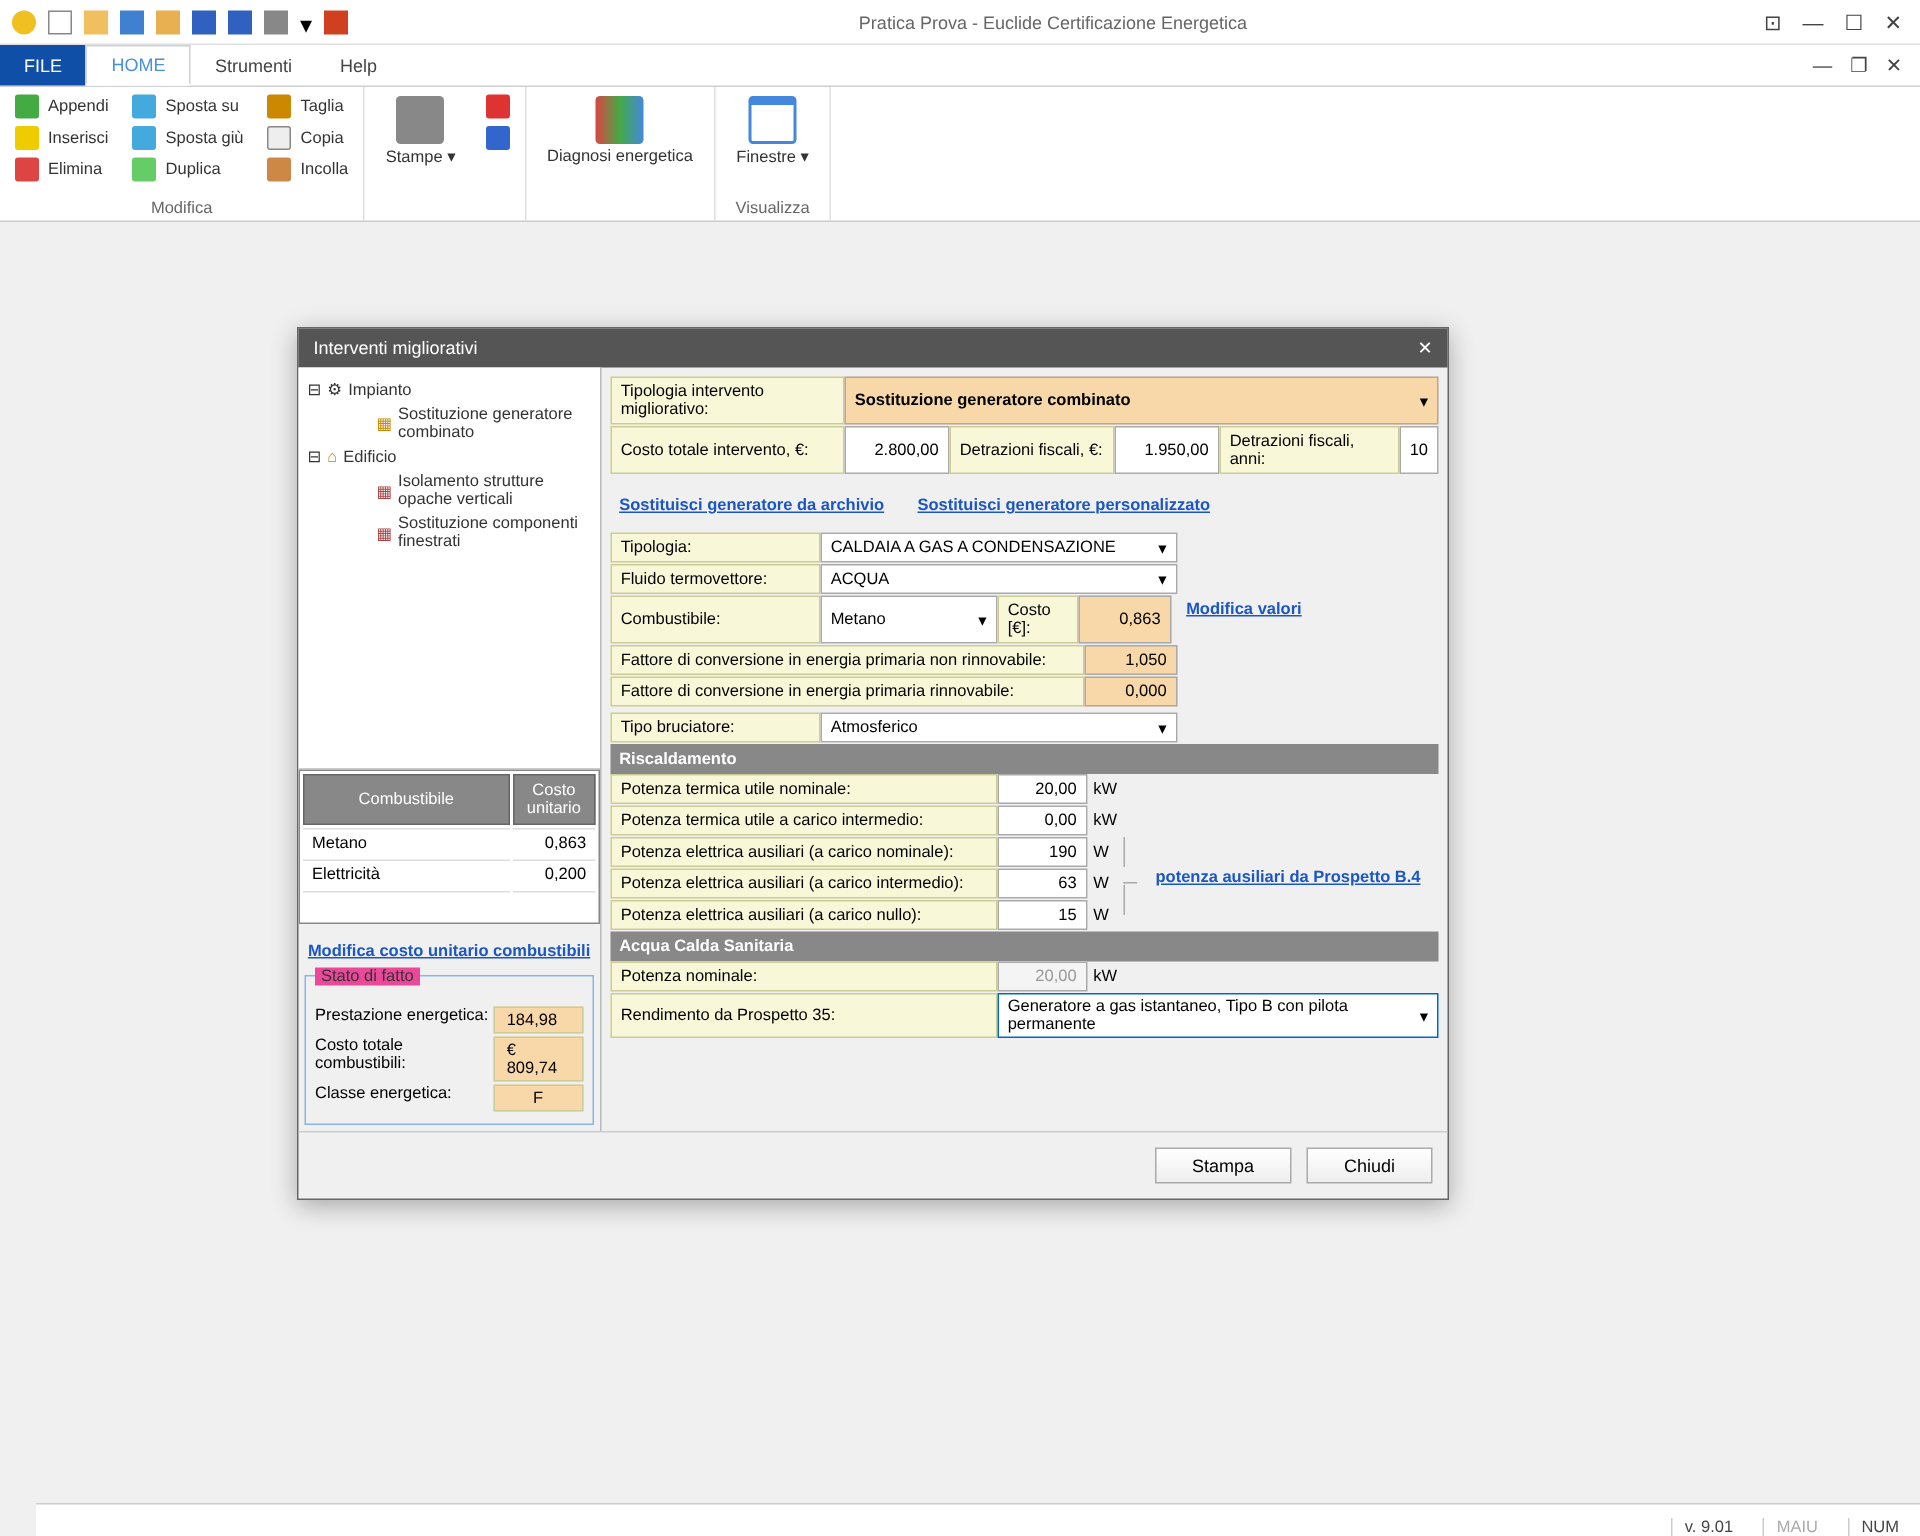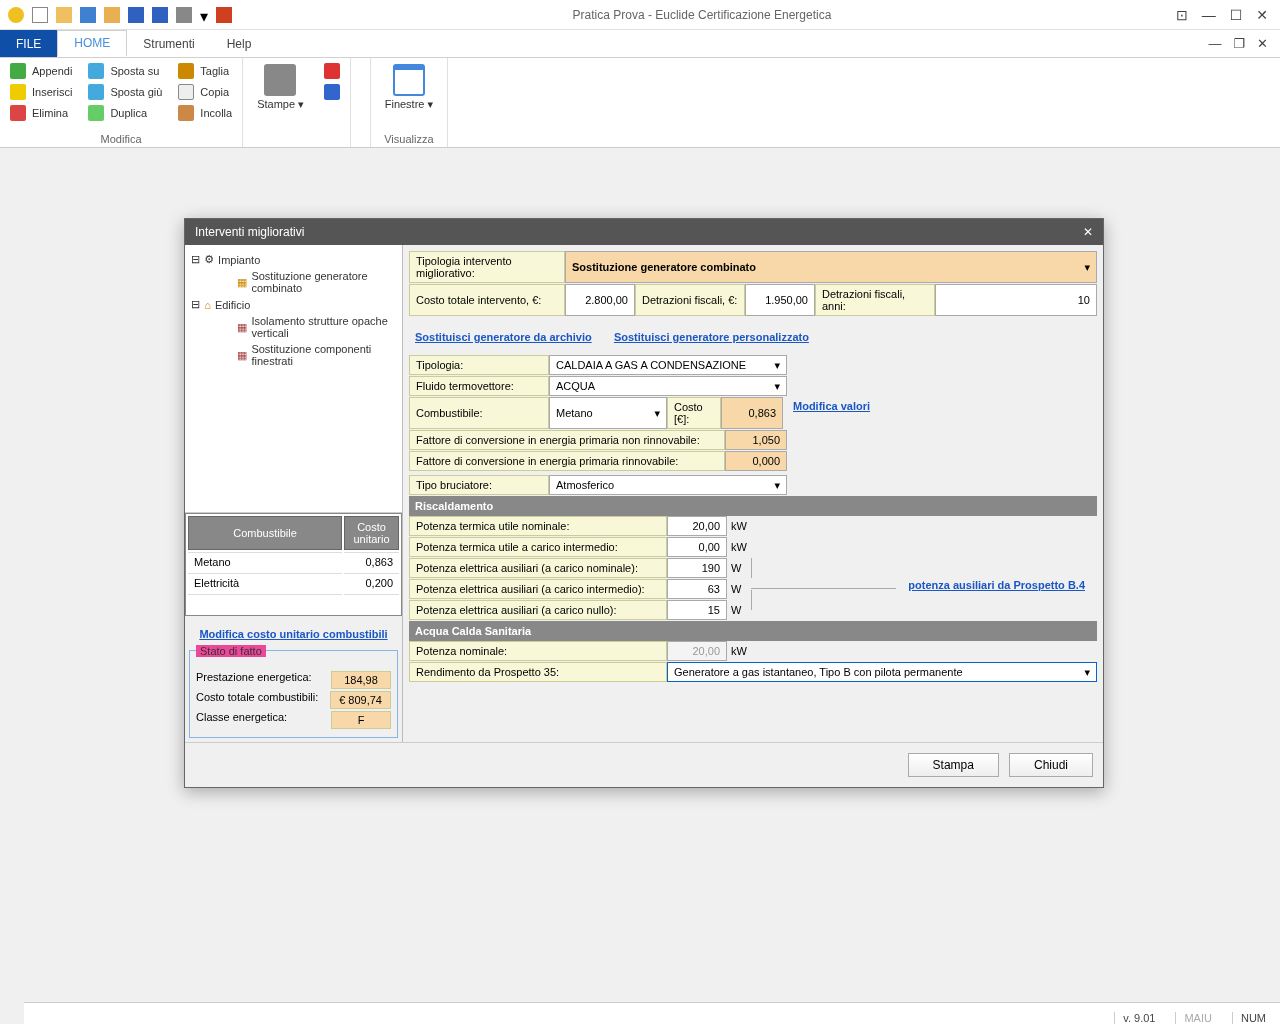--- a/index.html
+++ b/index.html
@@ -24,42 +24,42 @@
 .ribbon-group { border-right: 1px solid #e0e0e0; padding: 4px 8px 2px 8px; display: flex; flex-direction: column; }
 .ribbon-group-body { display: flex; flex: 1; gap: 12px; align-items: flex-start; }
 .ribbon-col { display: flex; flex-direction: column; gap: 3px; }
 .ribbon-item { display: flex; align-items: center; gap: 6px; font-size: 11px; color: #333; padding: 1px 2px; }
 .ribbon-bigbtn { display: flex; flex-direction: column; align-items: center; justify-content: center; gap: 2px; font-size: 11px; color: #333; padding: 2px 6px; }
 .ribbon-group-label { text-align: center; font-size: 11px; color: #666; padding-top: 2px; }
 .ico { width: 16px; height: 16px; display: inline-block; border-radius: 2px; }
 .ico-big { width: 32px; height: 32px; display: inline-block; border-radius: 3px; }
 
 
-.dialog { position: absolute; left: 184px; top: 218px; width: 920px; background: #f0f0f0; border: 1px solid #666; box-shadow: 0 4px 16px rgba(0,0,0,.3); }
+.dialog { position: absolute; left: 198px; top: 218px; width: 768px; background: #f0f0f0; border: 1px solid #666; box-shadow: 0 4px 16px rgba(0,0,0,.3); }
 .dialog-title { background: #555; color: #fff; padding: 6px 10px; font-size: 12px; display: flex; justify-content: space-between; align-items: center; }
 .dialog-body { display: flex; }
 .dialog-left { width: 218px; border-right: 1px solid #bbb; display: flex; flex-direction: column; }
 .dialog-right { flex: 1; padding: 6px; }
 
 .tree { padding: 6px; font-size: 11px; color: #333; background: #fff; height: 268px; border-bottom: 1px solid #ccc; }
 .tree-item { padding: 2px 0; display: flex; align-items: center; gap: 4px; }
 .tree-gc { padding-left: 46px; }
 
 .mini-table { border: 1px solid #888; font-size: 11px; background: #fff; }
 .mini-table th { background: #888; color: #fff; font-weight: normal; padding: 4px; border: 1px solid #666; }
 .mini-table td { padding: 3px 6px; border-top: 1px solid #ddd; }
 .mini-table td.num { text-align: right; }
 
 .link { color: #1a56c4; text-decoration: underline; font-size: 11px; cursor: pointer; }
 .link.bold { font-weight: bold; }
 
 .stato-box { border: 1px solid #8ab4e8; padding: 6px; margin: 4px; font-size: 11px; }
 .stato-title { color: #333; position: relative; top: -12px; background: #ec4899; padding: 0 4px; font-size: 11px; }
 .stato-row { display: flex; justify-content: space-between; margin: 2px 0; }
-.stato-val { background: #f8d8a8; border: 1px solid #cc9; padding: 2px 8px; min-width: 60px; text-align: center; }
+.stato-val { background: #f8d8a8; border: 1px solid #cc9; padding: 2px 8px; min-width: 60px; text-align: left; }
 
 
 .frow { display: flex; align-items: stretch; margin-bottom: 1px; font-size: 11px; }
 .flabel { background: #f8f8d8; border: 1px solid #cc9; padding: 3px 6px; display: flex; align-items: center; }
 .fval { border: 1px solid #aaa; padding: 2px 6px; text-align: right; background: #fff; display: flex; align-items: center; justify-content: flex-end; }
 .fval.orange { background: #f8d8a8; }
 .fselect { border: 1px solid #aaa; padding: 2px 6px; background: #fff; display: flex; align-items: center; justify-content: space-between; }
 .fselect.hl { background: #f8d8a8; }
 .funit { padding: 2px 4px; font-size: 11px; display: flex; align-items: center; }
 .section-hdr { background: #888; color: #fff; padding: 4px 6px; font-weight: bold; font-size: 11px; }
@@ -167,20 +167,26 @@
             <span class="ico" style="background:#d33"></span>
           </div>
         <div class="ribbon-item">
             <span class="ico" style="background:#36c"></span>
           </div>
       </div>
     </div>
     <div class="ribbon-group-label">&nbsp;</div>
   </div>
   <div class="ribbon-group">
+    <div class="ribbon-group-body">
+      <div class="ribbon-bigbtn">
+        <span class="ico-big" style="background:linear-gradient(90deg,#d44,#4a4,#48d)"></span>
+        <span style="text-align:center">Diagnosi energetica</span>
+      </div>
+    </div>
     <div class="ribbon-group-label">&nbsp;</div>
   </div>
   <div class="ribbon-group">
     <div class="ribbon-group-body">
       <div class="ribbon-bigbtn">
         <span class="ico-big" style="background:#fff;border:2px solid #48d;border-top:6px solid #48d"></span>
         <span>Finestre ▾</span>
       </div>
     </div>
     <div class="ribbon-group-label">Visualizza</div>

